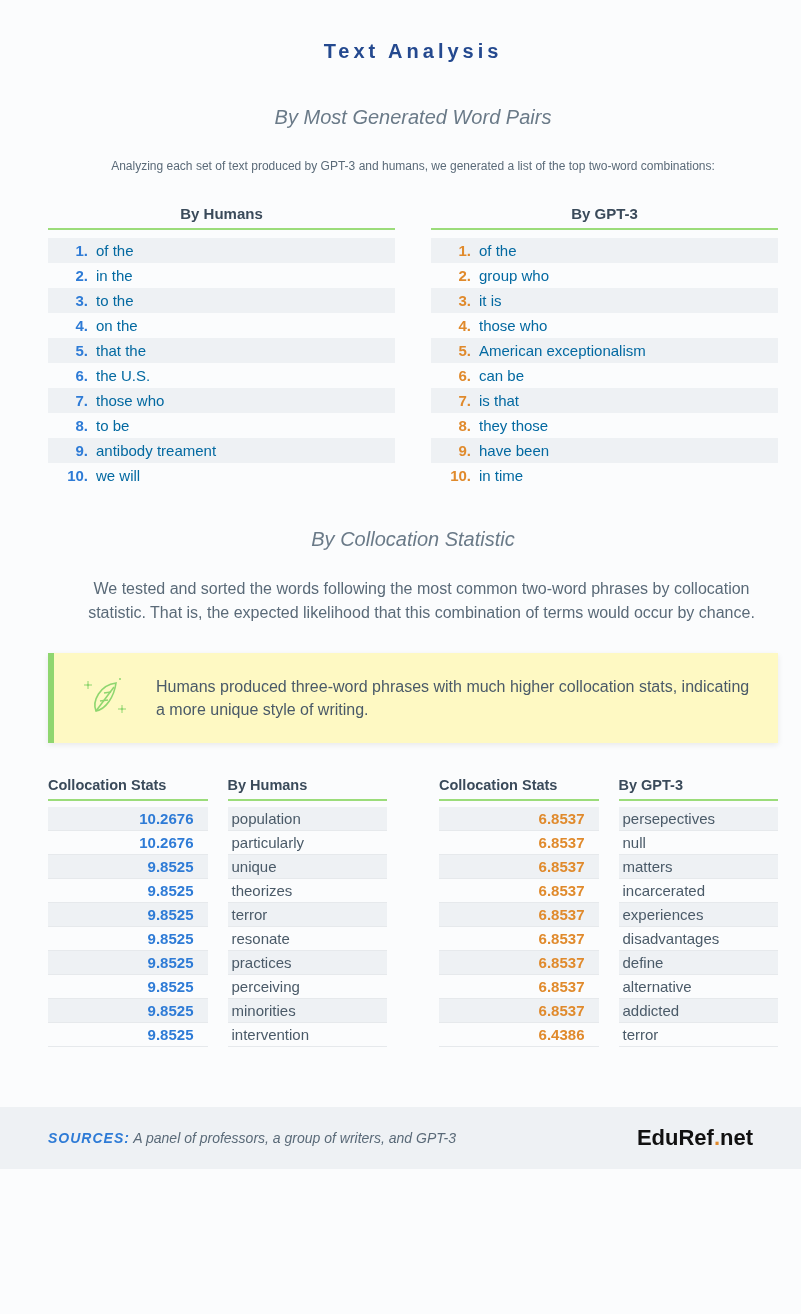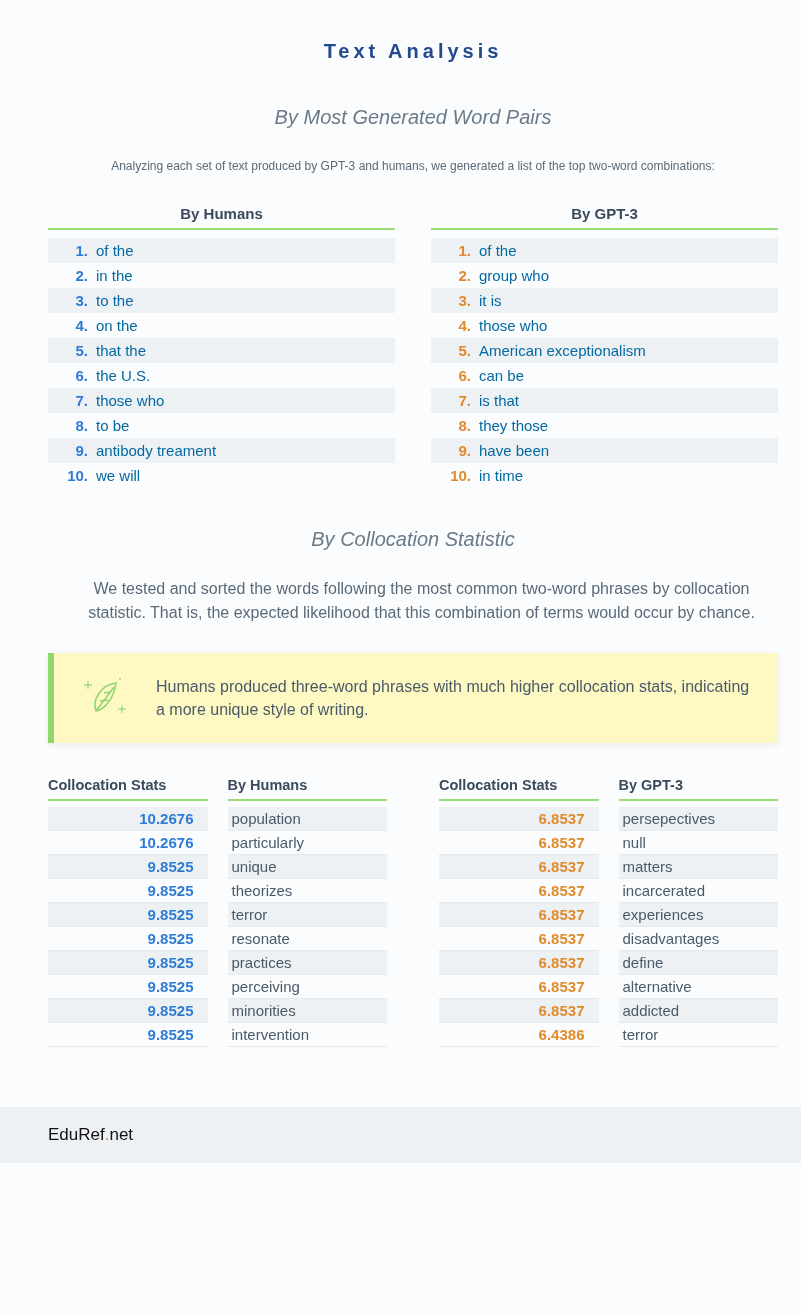--- a/index.html
+++ b/index.html
@@ -144,22 +144,22 @@
     color: #5a6a78;
     font-style: italic;
   }
   .sources b {
     color: #2e7bd6;
     font-style: italic;
     font-weight: 700;
     letter-spacing: 1px;
   }
   .brand {
-    font-size: 17px;
-    font-weight: 400;
+    font-size: 22px;
+    font-weight: 700;
     color: #111;
   }
   .brand .dot { color: #e08a2c; }
 </style>
 </head>
 <body>
 
 <div class="page">
   <div class="title">Text Analysis</div>
   <div class="subtitle">By Most Generated Word Pairs</div>
@@ -342,16 +342,19 @@
             <div class="colloc-row">alternative</div>
             <div class="colloc-row stripe">addicted</div>
             <div class="colloc-row">terror</div>
           </div>
       </div>
     </div>
   </div>
 </div>
 
 <div class="footer">
+  <div class="sources">
+    <b>SOURCES:</b><span> A panel of professors, a group of writers, and GPT-3</span>
+  </div>
   <div class="brand">
     <span>EduRef</span><span class="dot">.</span><span>net</span>
   </div>
 </div>
 
 </body></html>

